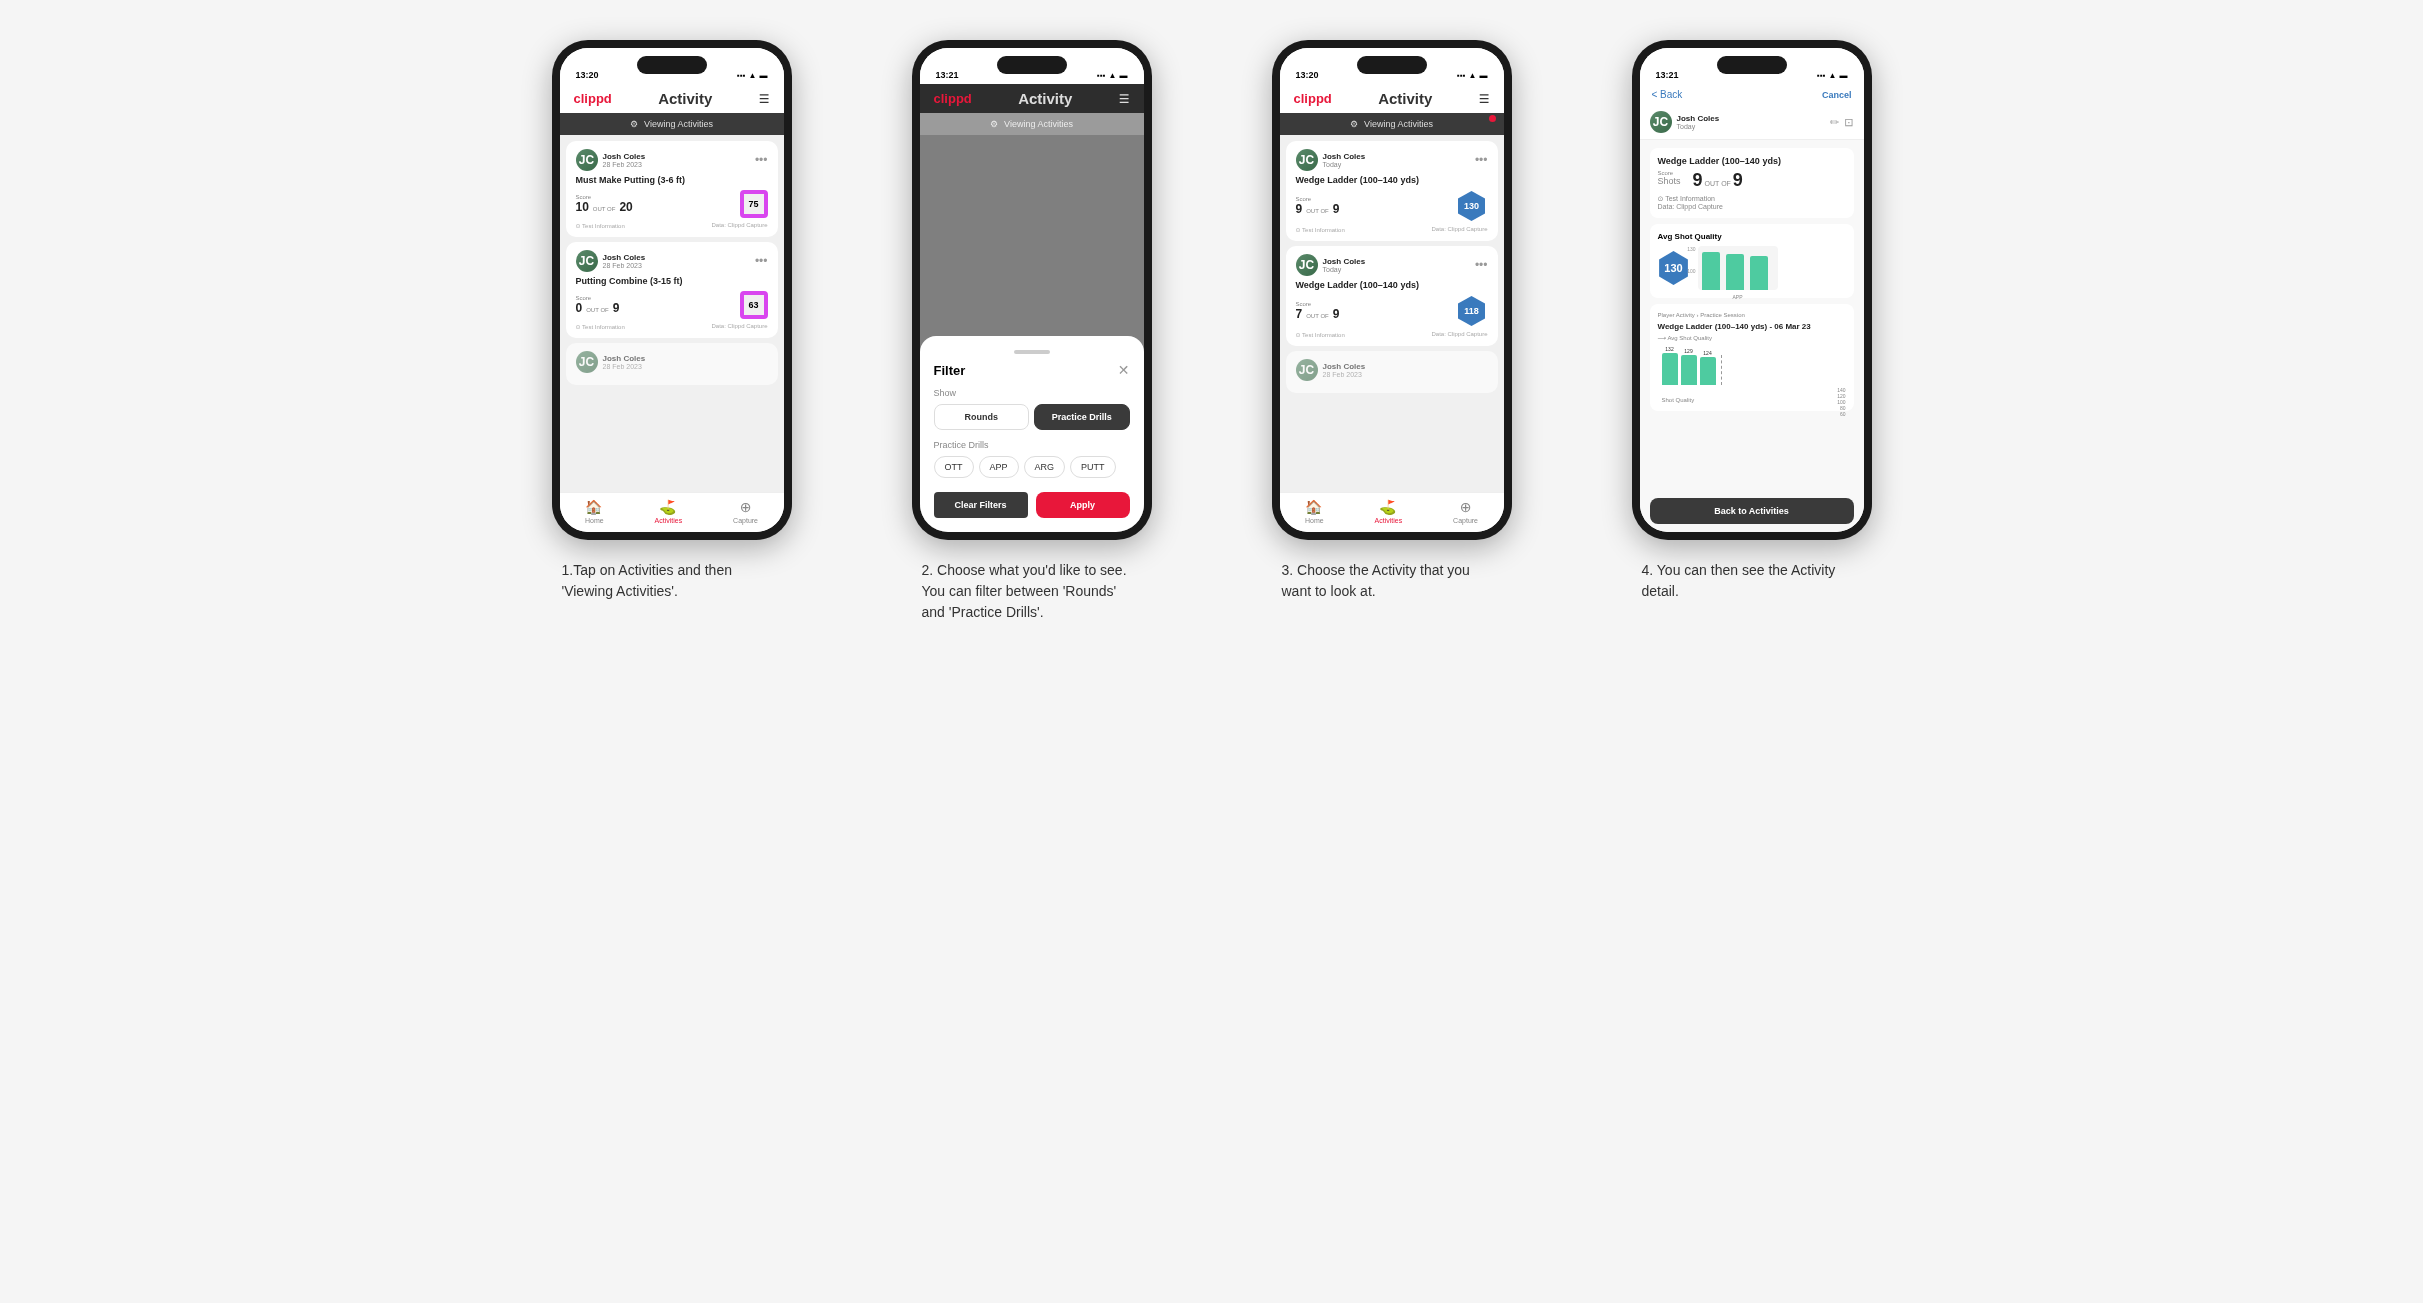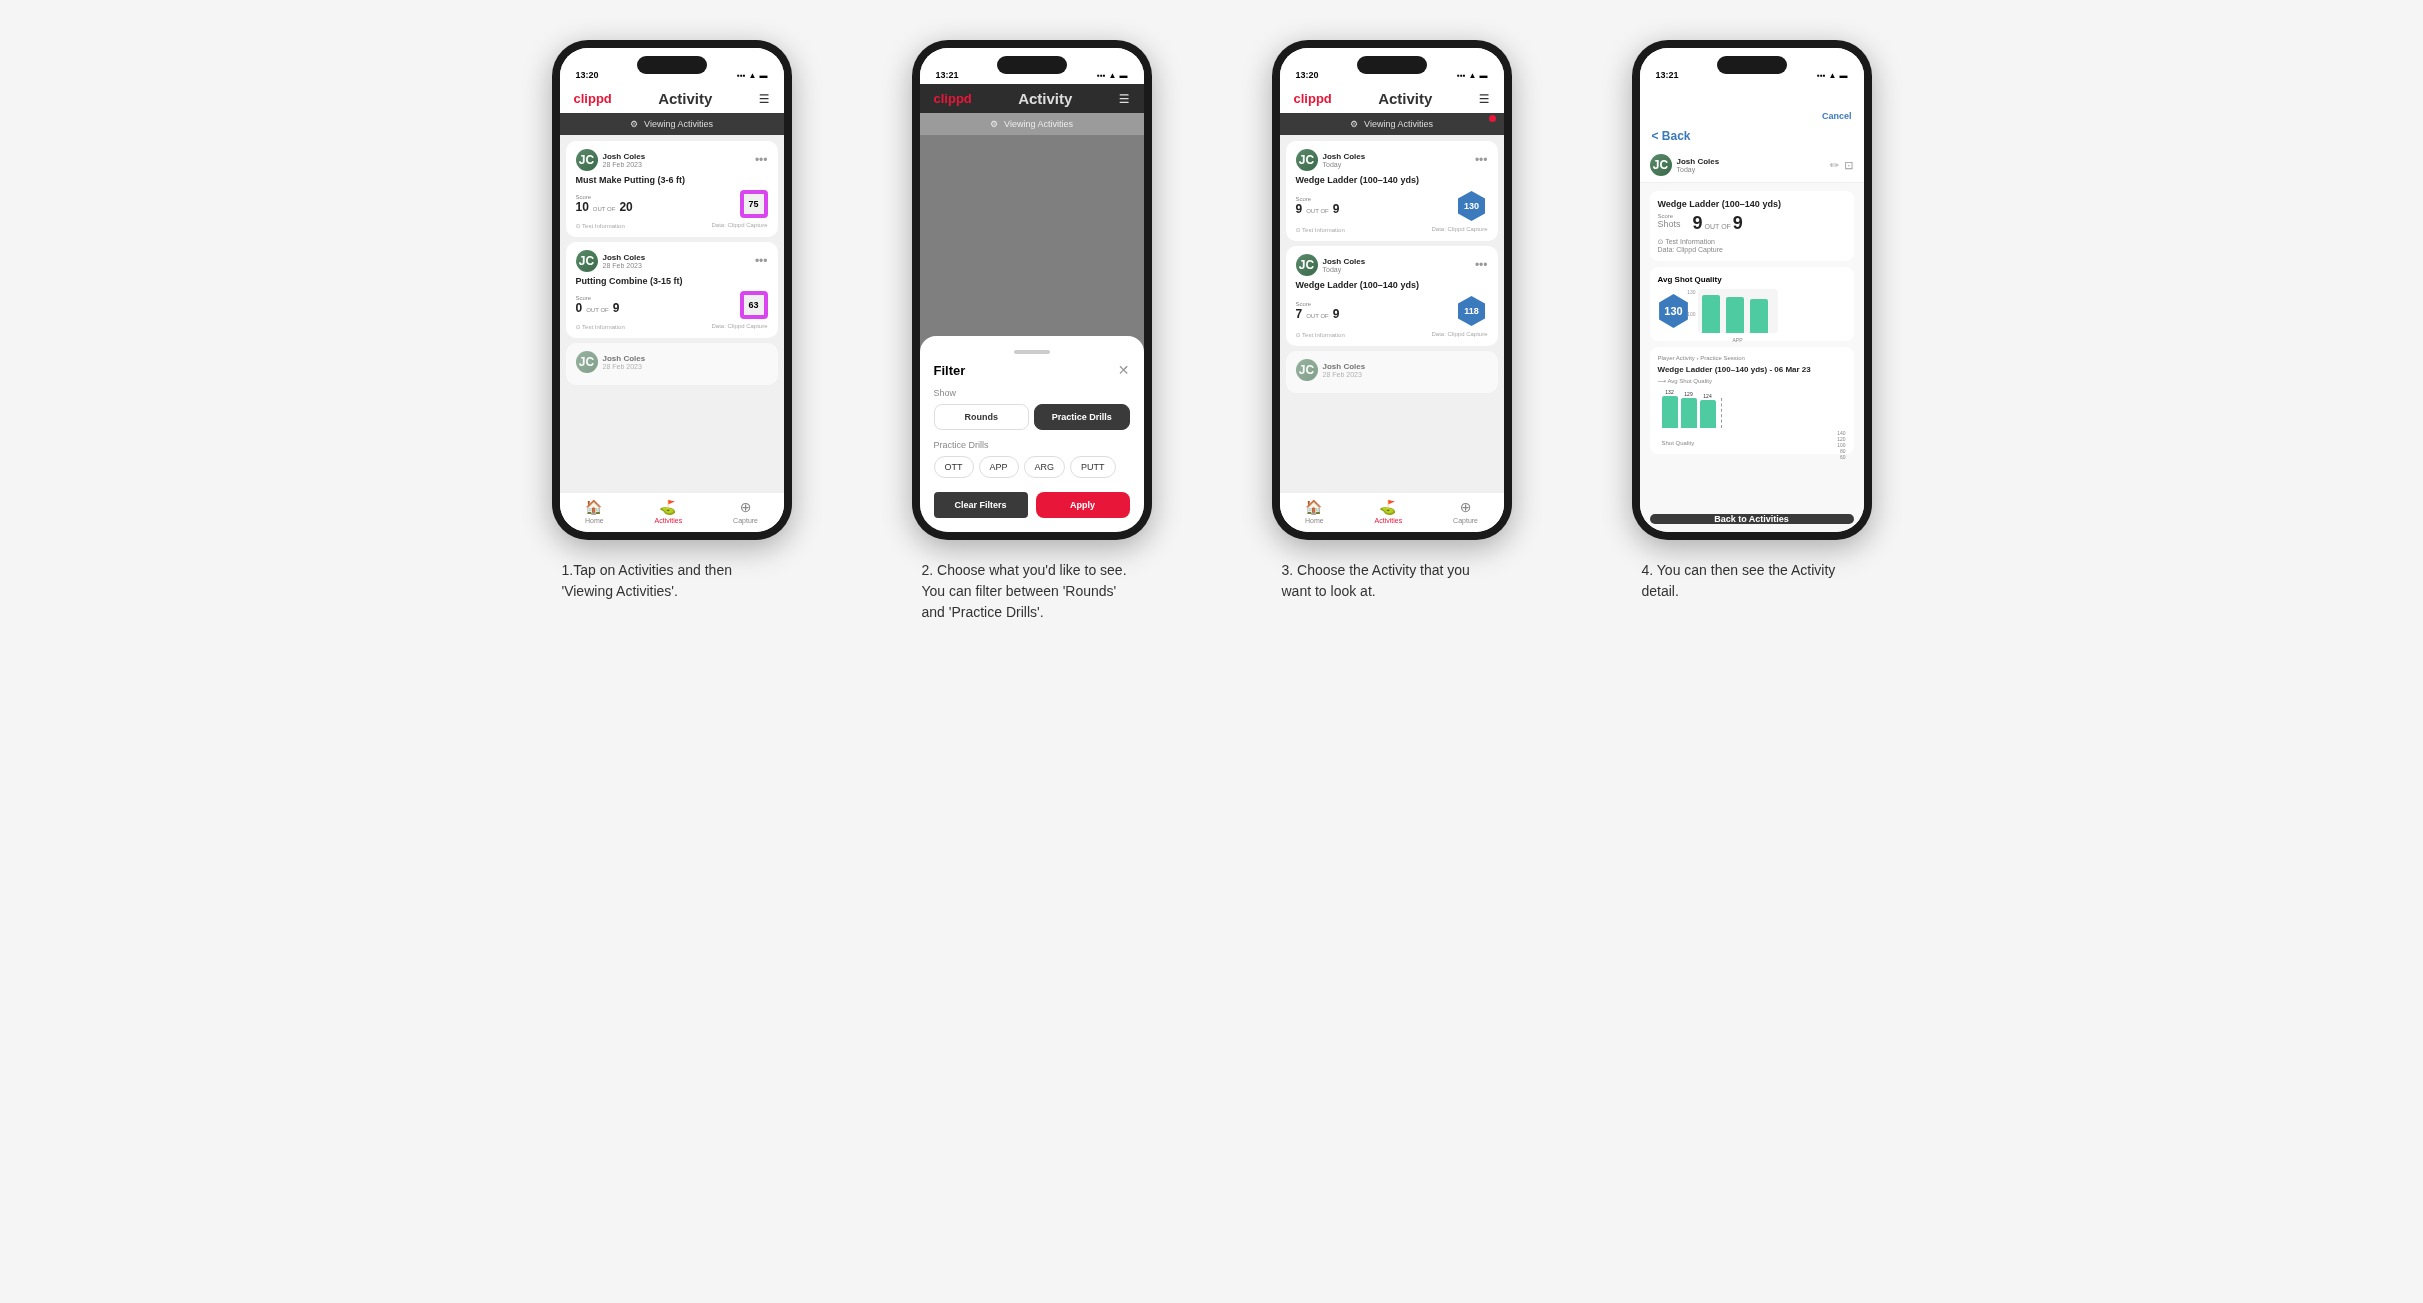--- a/index.html
+++ b/index.html
@@ -288,21 +288,21 @@
       text-align: center;
     }
     
     .detail-nav {
       display: flex;
       justify-content: space-between;
       align-items: center;
       padding: 5px 12px;
       background: #fff;
     }
-    .back-btn { font-size: 12px; color: #3a7abd; font-weight: 700; margin-top: 40px; }
+    .back-btn { font-size: 10px; color: #3a7abd; font-weight: 400; }
     .cancel-btn { font-size: 9px; color: #3a7abd; font-weight: 600; }
     .detail-user-row {
       display: flex;
       justify-content: space-between;
       align-items: center;
       padding: 6px 10px;
       border-bottom: 1px solid #eee;
     }
     .detail-content {
       flex: 1;
@@ -331,21 +331,21 @@
       height: 40px;
       width: 70px;
       position: relative;
       overflow: hidden;
     }
     .drill-title-small { font-size: 8px; font-weight: 700; color: #222; margin-bottom: 3px; }
     .back-to-btn {
       background: #3a3a3a;
       color: #fff;
       text-align: center;
-      padding: 0;
+      padding: 8px;
       font-size: 9px;
       font-weight: 700;
       border-radius: 8px;
       margin-top: auto;
     }
     
     .description-text {
       font-size: 14px;
       color: #333;
       line-height: 1.5;

